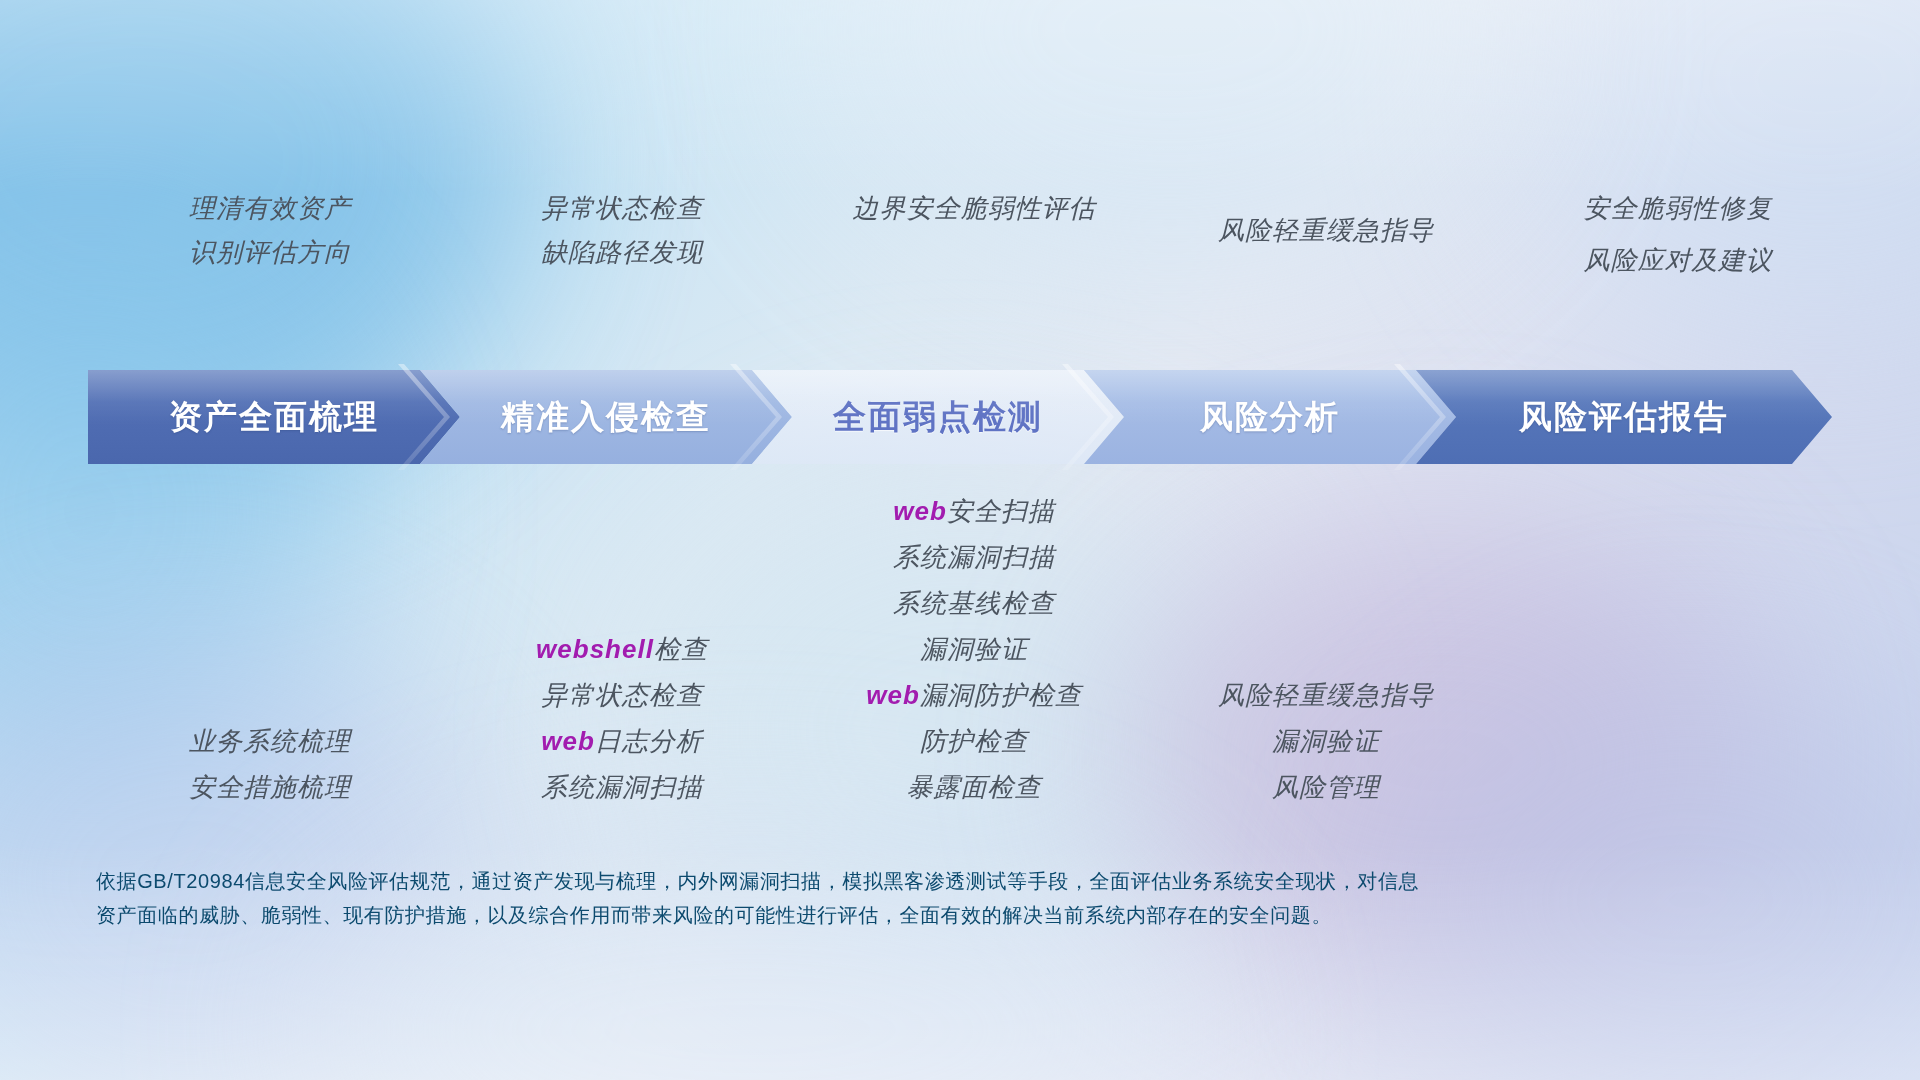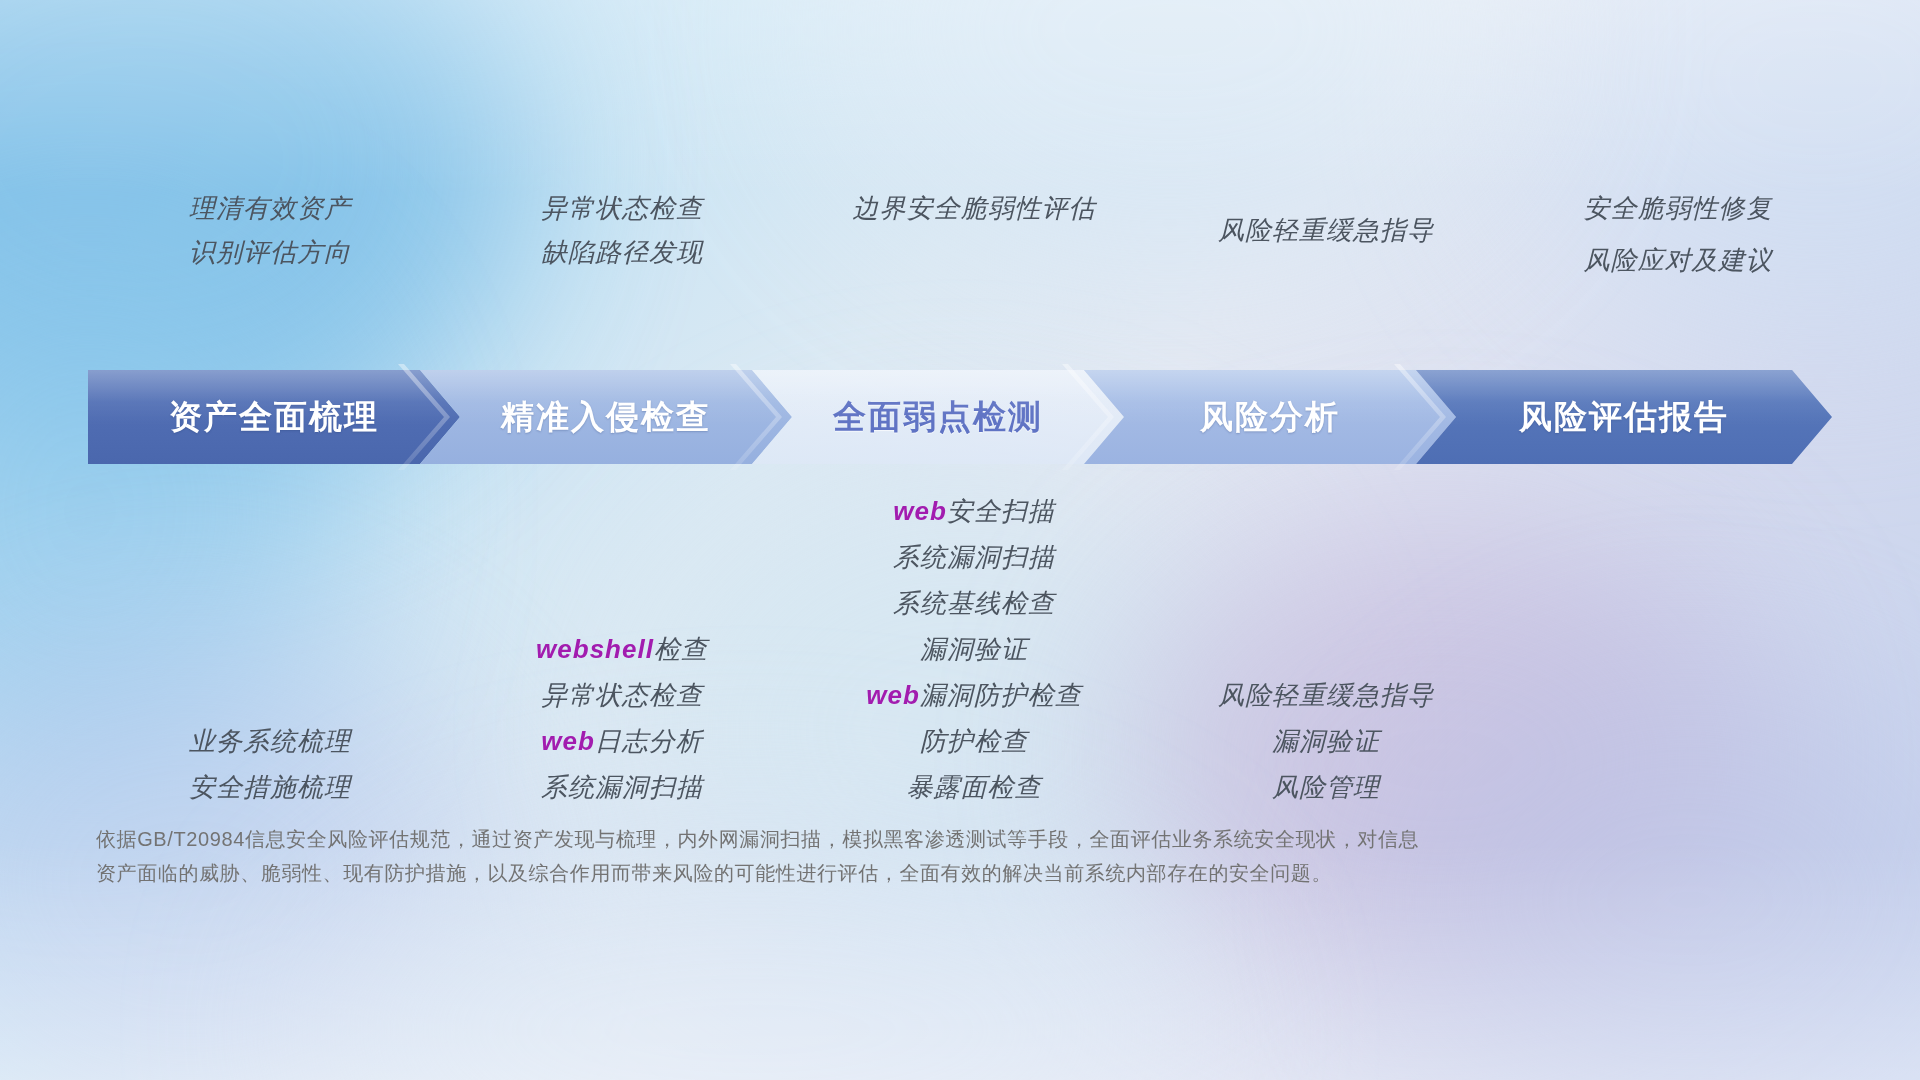--- a/index.html
+++ b/index.html
@@ -95,22 +95,22 @@
   
   #bottomlists{top:488px;padding-left:94px;align-items:flex-end;}
   .bl{
     font-size:26px;color:#4c5560;letter-spacing:1px;
     line-height:46px;white-space:nowrap;
   }
   .bl b{font-weight:bold;color:#a21caf;}
 
   
   #footer{
-    position:absolute;left:96px;top:822px;width:1500px;
-    font-size:20px;line-height:34px;color:#737373;letter-spacing:.6px;
+    position:absolute;left:96px;top:864px;width:1500px;
+    font-size:20px;line-height:34px;color:#0c4a6e;letter-spacing:.6px;
   }
   #footer p{margin:0;}
 </style>
 </head>
 <body>
 
 <div id="bg">
   <div class="bglayer base"></div>
   <div class="blob b1"></div>
   <div class="blob b2"></div>

